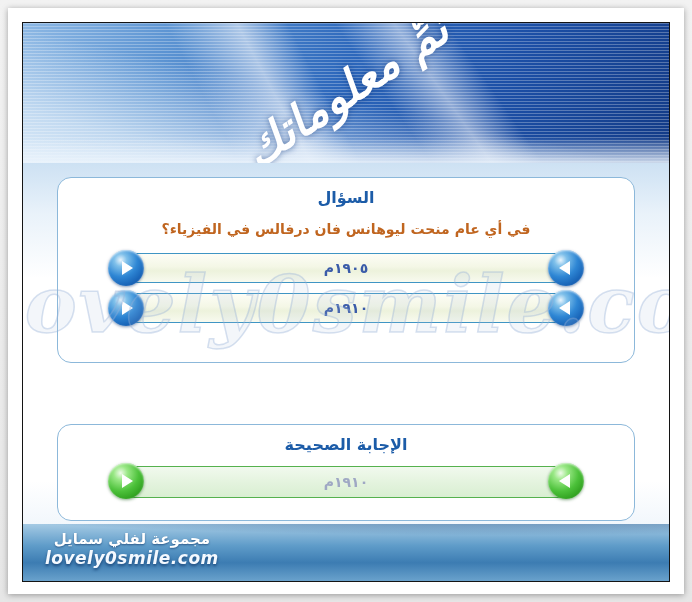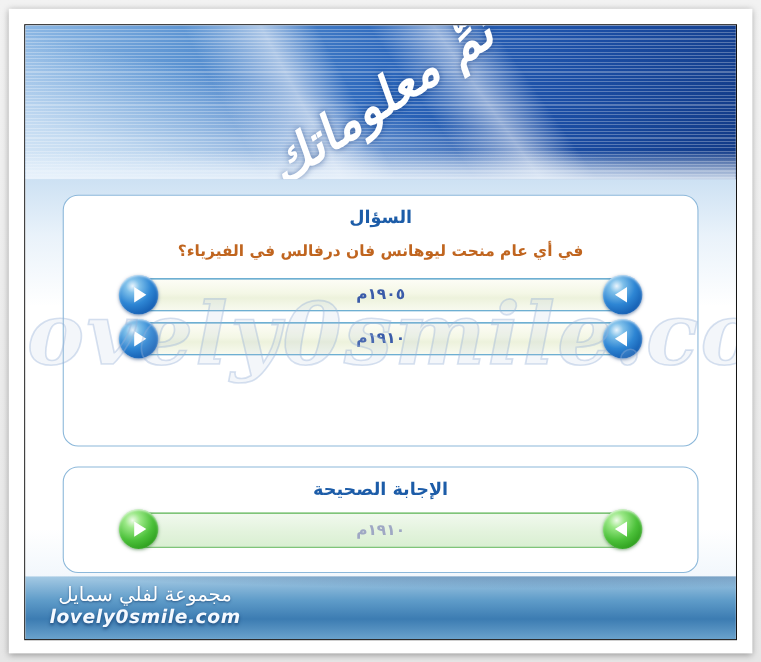--- a/index.html
+++ b/index.html
@@ -47,21 +47,21 @@
   
   .body-area {
     position:relative; flex:1 1 auto;
     background:linear-gradient(180deg, #cde1f3 0%, #e9f2fa 14%, #ffffff 32%, #ffffff 88%, #f2f7fc 100%);
   }
   .panel {
     position:absolute; left:34px; right:34px;
     background:#ffffff;
     border:1px solid #8cb8da; border-radius:14px;
   }
-  .panel-question { top:14px; height:229px; }
+  .panel-question { top:14px; height:186px; }
   .panel-answer   { top:261px; height:97px; }
 
   .panel-heading {
     margin-top:10px; text-align:center;
     font-size:16px; font-weight:bold; color:#1c5ca8; direction:rtl;
   }
   .question-text {
     margin-top:14px; text-align:center;
     font-size:14px; font-weight:bold; color:#c0651f; direction:rtl;
   }
@@ -131,21 +131,21 @@
     position:relative; height:57px; flex:0 0 57px; overflow:hidden;
     background:
       radial-gradient(130% 90% at 22% 150%, rgba(255,255,255,0.95) 28%, rgba(255,255,255,0) 58%),
       radial-gradient(160% 110% at 75% -55%, rgba(16,62,120,0.55) 38%, rgba(16,62,120,0) 68%),
       linear-gradient(180deg, #a5cae4 0%, #5f9cc9 38%, #3c7cb2 68%, #6aa2cc 100%);
   }
   .footer-text {
     position:absolute; left:22px; top:6px; text-align:center; z-index:2;
   }
   .footer-group {
-    font-size:18px; font-weight:normal; color:#ffffff; direction:rtl;
+    font-size:15px; font-weight:bold; color:#ffffff; direction:rtl;
     text-shadow:0 1px 2px rgba(20,60,110,0.7);
   }
   .footer-site {
     font-size:17px; font-weight:bold; font-style:italic; color:#f4f9ff;
     text-shadow:0 2px 3px rgba(20,60,110,0.8);
     letter-spacing:0.5px;
   }
 </style>
 </head>
 <body>

